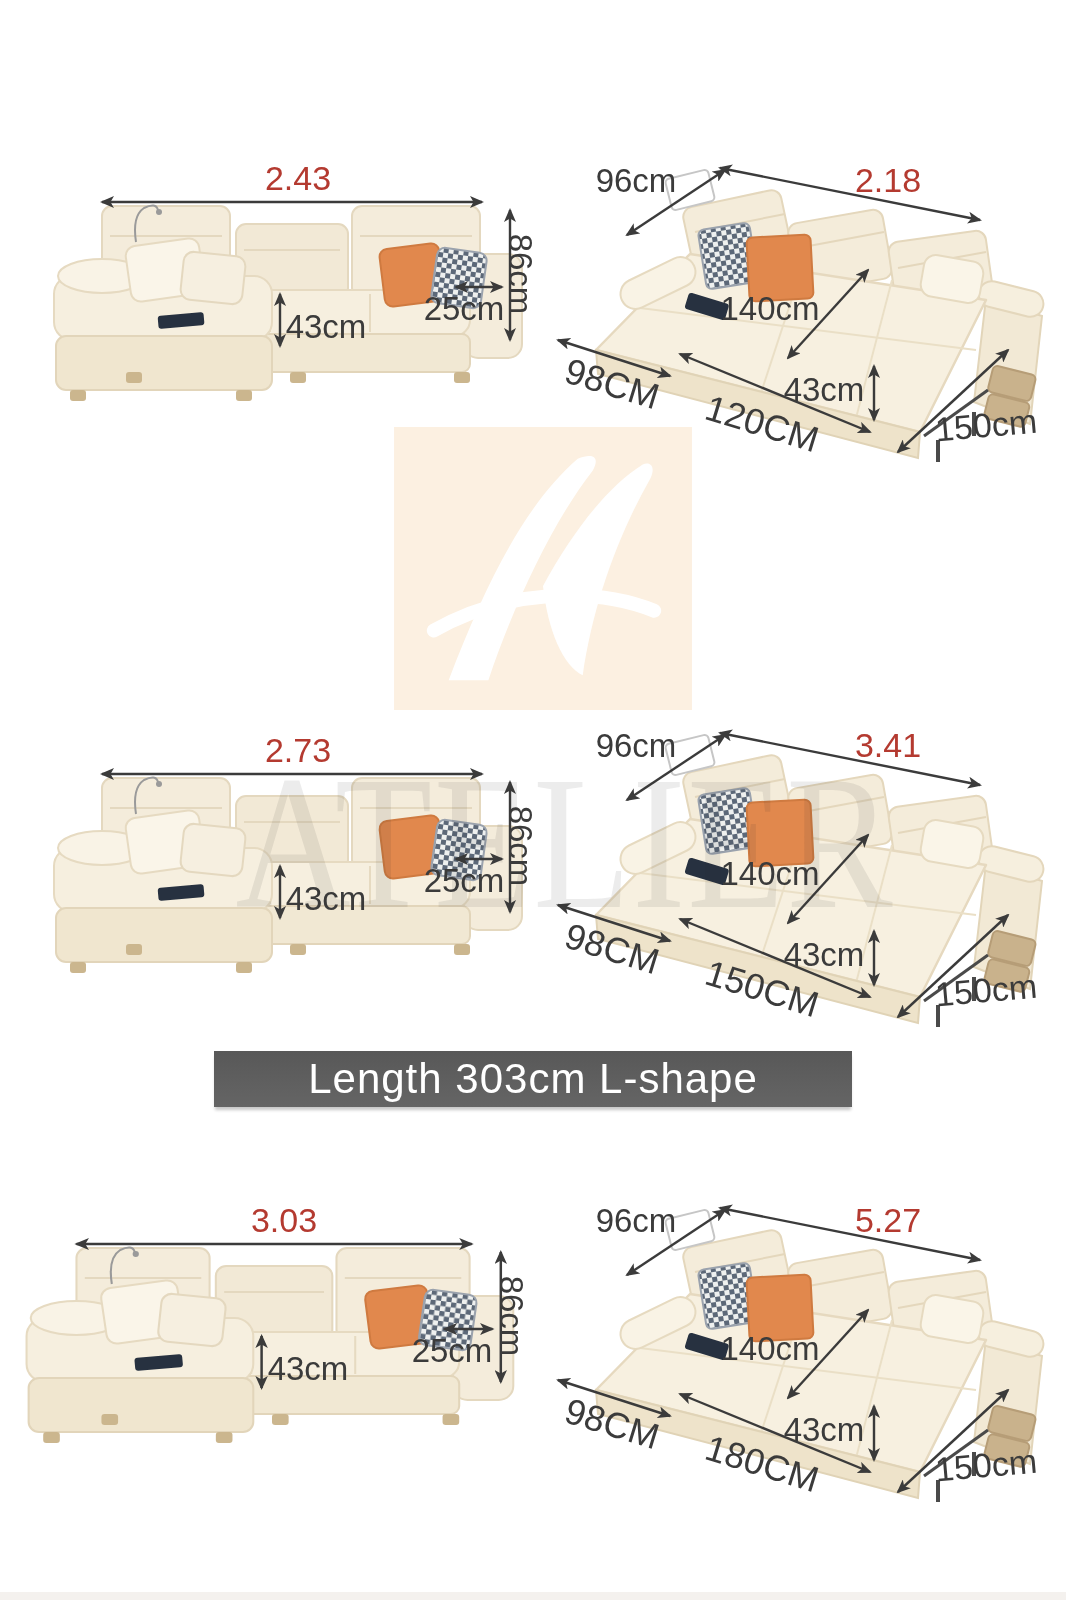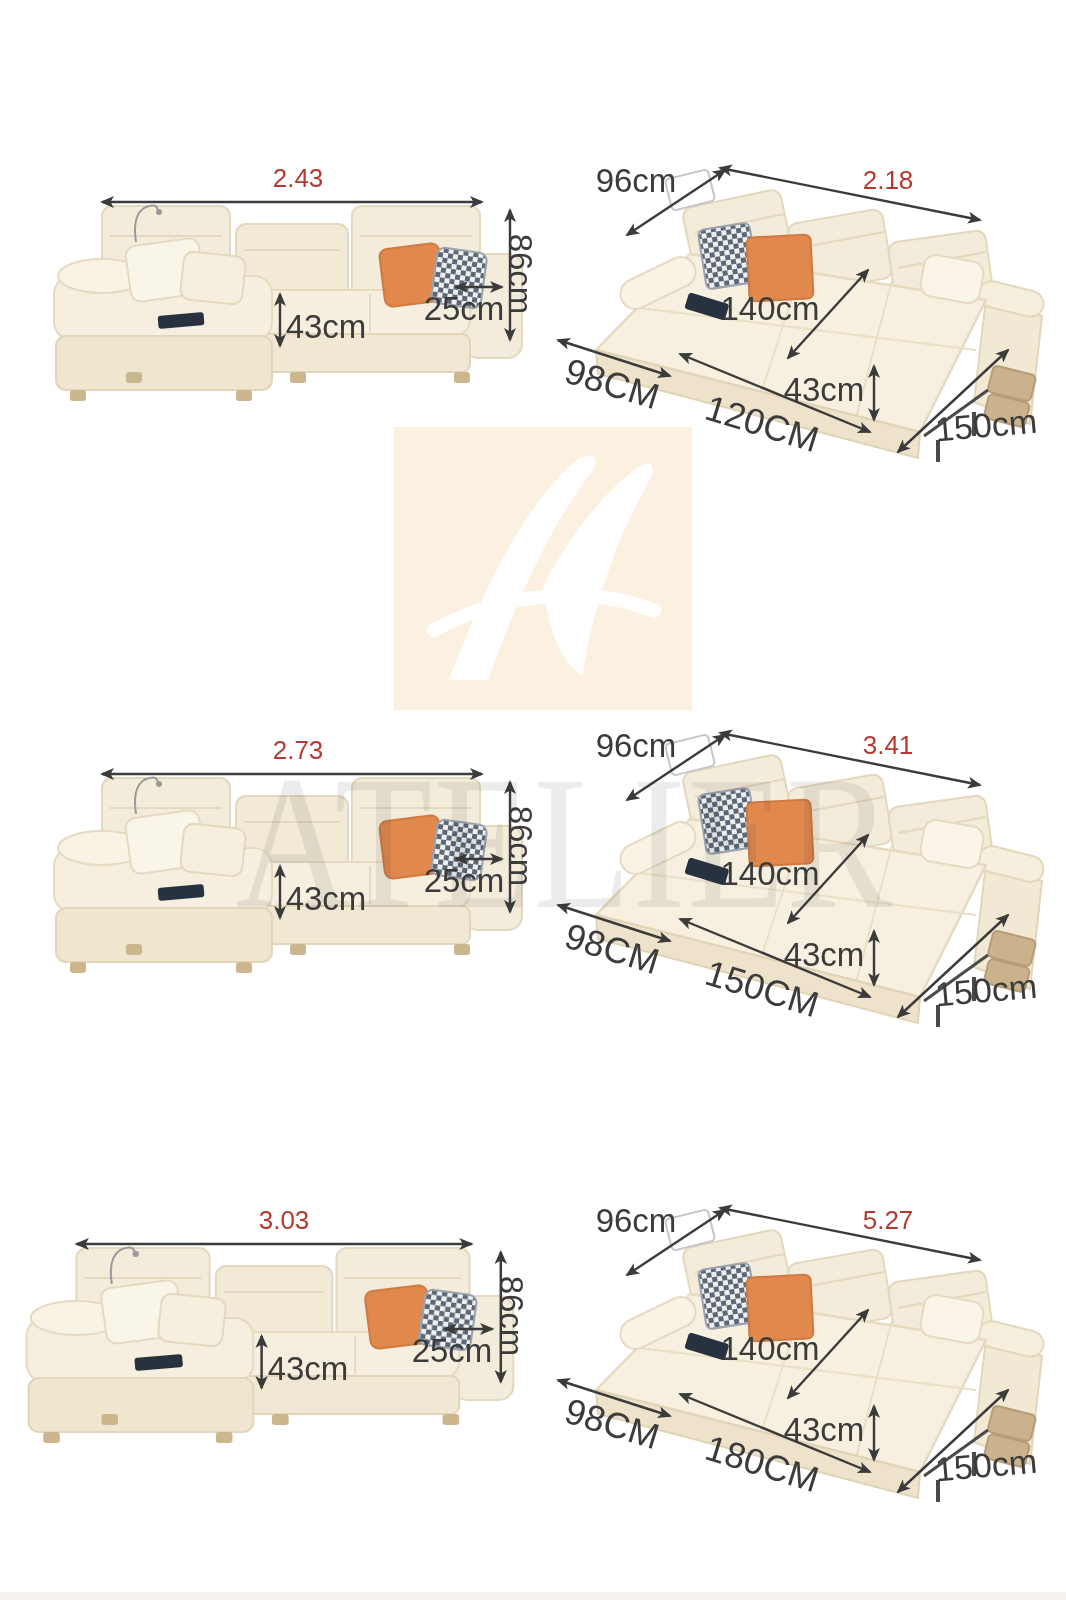--- a/index.html
+++ b/index.html
@@ -16,21 +16,21 @@
   .banner{position:absolute;left:214px;width:638px;height:56px;z-index:3;
           background:linear-gradient(#585858,#656565);
           box-shadow:0 4px 3px -1px rgba(0,0,0,0.22);
           display:flex;align-items:center;justify-content:center;}
   .banner span{color:#ffffff;font-size:42px;line-height:1;letter-spacing:1px;}
   
   .diagram{position:absolute;z-index:1;}
   .diagram svg{position:absolute;left:0;top:0;}
   .dim{position:absolute;font-size:33px;line-height:1;color:#3b3b3b;white-space:nowrap;
        transform:translate(-50%,-50%);z-index:2;}
-  .dim.red{color:#b43a30;font-size:26px;}
+  .dim.red{color:#b43a30;font-size:34px;}
   .dim.vert{transform:translate(-50%,-50%) rotate(90deg);}
   .dim.diag{font-size:36px;transform:translate(-50%,-50%) rotate(17deg);}
   .dim.tilt{font-size:34px;transform:translate(-50%,-50%) rotate(-5deg);}
 </style>
 </head>
 <body>
 
 <div class="page">
 
   <svg width="0" height="0" style="position:absolute" aria-hidden="true">
@@ -175,20 +175,23 @@
       </svg>
     <span class="dim" style="left:96px;top:40px;">96cm</span>
     <span class="dim red" style="left:348px;top:40px;">3.41</span>
     <span class="dim" style="left:230px;top:168px;">140cm</span>
     <span class="dim diag" style="left:72px;top:244px;">98CM</span>
     <span class="dim diag" style="left:222px;top:284px;">150CM</span>
     <span class="dim" style="left:284px;top:249px;">43cm</span>
     <span class="dim tilt" style="left:446px;top:285px;">150cm</span>
   </div>
 
+  <div class="banner" style="top:1051px;">
+    <span>Length 303cm L-shape</span>
+  </div>
 
   <div class="diagram" style="left:12px;top:1192px;width:520px;height:280px;">
     <svg width="520" height="280" viewBox="0 0 500 280" preserveAspectRatio="none">
         <use href="#front-all"></use>
       </svg>
     <span class="dim red" style="left:272px;top:28px;">3.03</span>
     <span class="dim vert" style="left:499px;top:124px;">86cm</span>
     <span class="dim" style="left:440px;top:158px;">25cm</span>
     <span class="dim" style="left:296px;top:176px;">43cm</span>
   </div>

